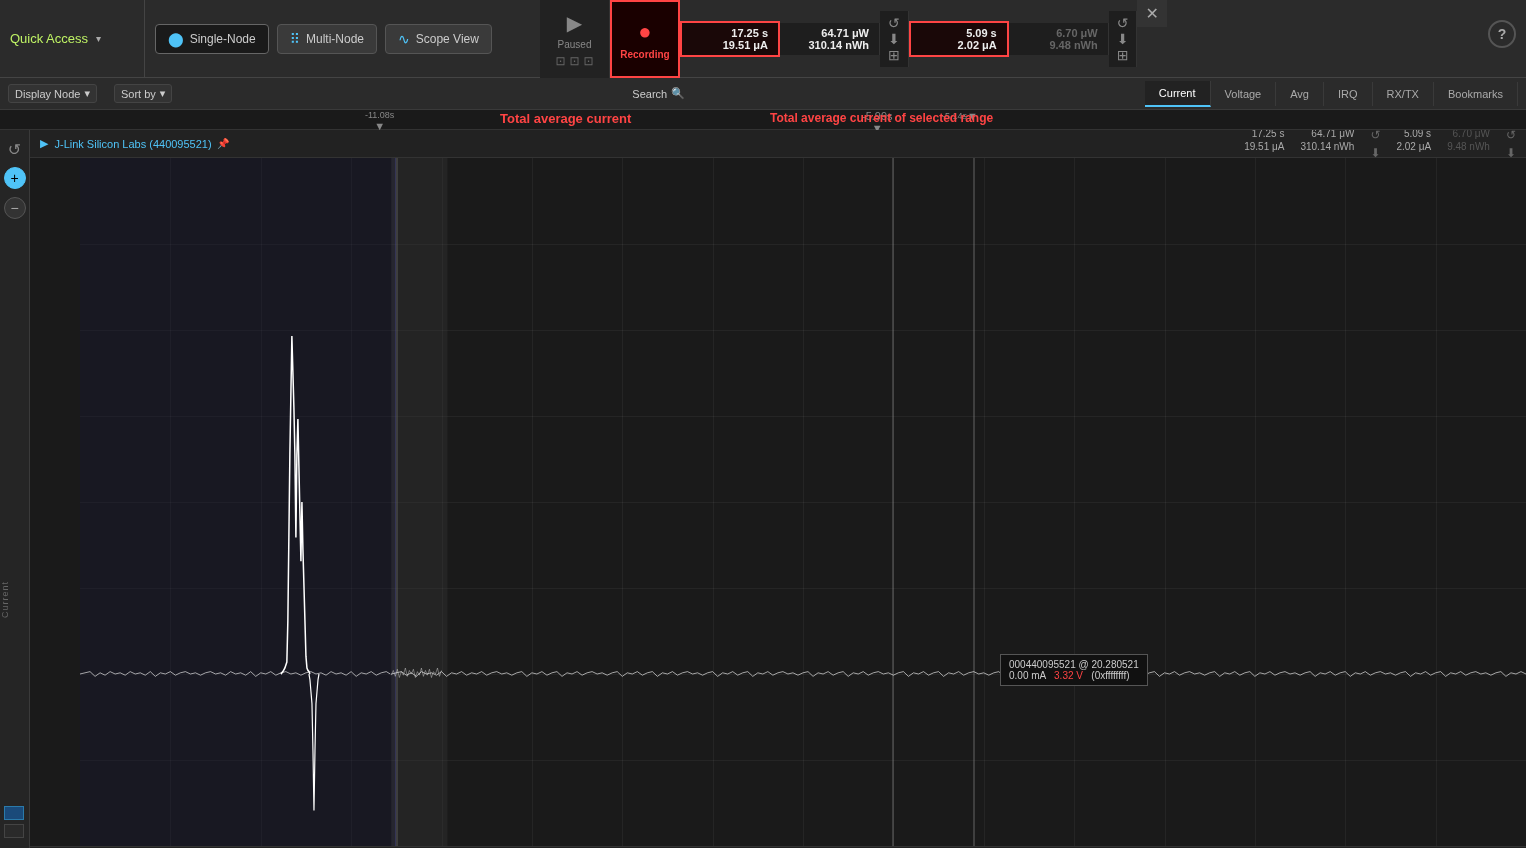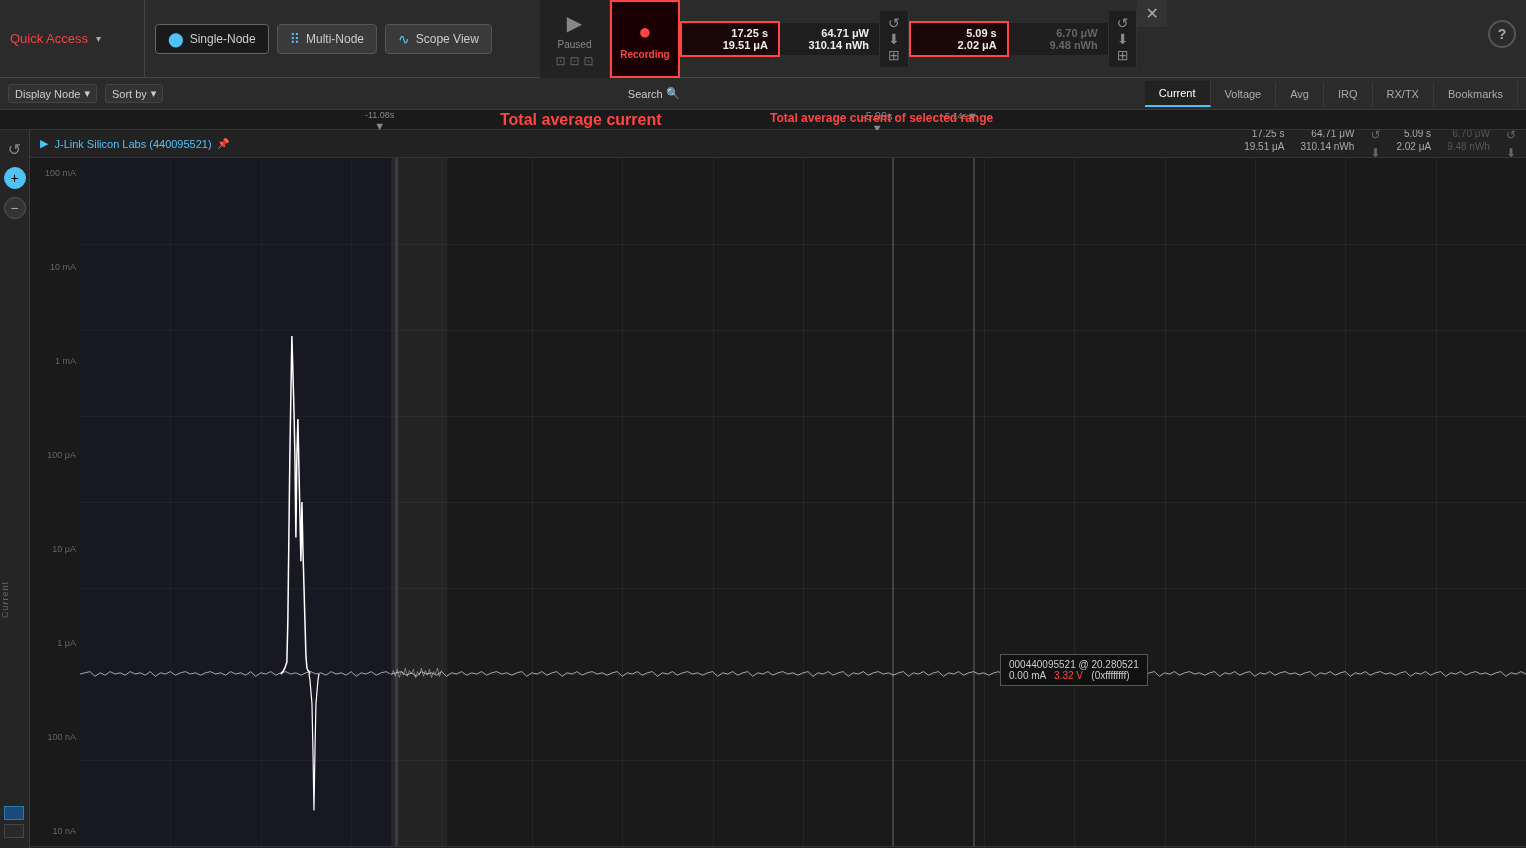--- a/index.html
+++ b/index.html
@@ -27,21 +27,21 @@
     .quick-access {
       display: flex;
       align-items: center;
       padding: 0 10px;
       height: 100%;
       border-right: 1px solid #444;
       min-width: 145px;
     }
 
     .quick-access-label {
-      color: #ef4444;
+      color: #bef264;
       font-size: 13px;
       margin-right: 8px;
     }
 
     .chevron-icon {
       color: #aaa;
       font-size: 10px;
     }
 
     .view-buttons {
@@ -192,21 +192,21 @@
     }
 
     
     .second-toolbar {
       display: flex;
       align-items: center;
       height: 32px;
       background: #2b2b2b;
       border-bottom: 1px solid #3a3a3a;
       padding: 0 8px;
-      gap: 8px;
+      gap: 17px;
     }
 
     .toolbar-dropdown {
       display: flex;
       align-items: center;
       gap: 4px;
       cursor: pointer;
       padding: 2px 6px;
       border: 1px solid #444;
       border-radius: 3px;
@@ -606,21 +606,21 @@
   </div>
   <div style="position:absolute; left:862px; top:0; display:flex; flex-direction:column; align-items:center;">
     <span style="color:#888;font-size:11px;">-5.99s</span>
     <span style="color:#888;font-size:11px;">▼</span>
   </div>
   <div style="position:absolute; left:942px; top:0; display:flex; flex-direction:row; align-items:center;">
     <span style="color:#888;font-size:9px;">-5.14s</span>
     <span style="color:#888;font-size:11px;">▼</span>
   </div>
 
-  <div class="total-avg-label" style="left:500px; font-size:16px; color:#f44; top:1px;">Total average current</div>
+  <div class="total-avg-label" style="left:500px; font-size:13px; color:#f44; top:1px;">Total average current</div>
   <div class="total-avg-label" style="left:770px; font-size:12px; color:#f44; top:1px;">Total average current of selected range</div>
 </div>
 
 <div class="main-area">
 
   <div class="left-sidebar">
     <span class="zoom-reset-btn">↺</span>
     <div class="zoom-btn active">+</div>
     <div class="zoom-btn">−</div>
     <div class="current-label">Current</div>
@@ -662,30 +662,20 @@
         </div>
         <div class="stat-icons">
           <span style="color:#666;font-size:12px;cursor:pointer;">↺</span>
           <span style="color:#666;font-size:12px;cursor:pointer;">⬇</span>
         </div>
       </div>
     </div>
 
     <div class="chart-body">
 
-      <div class="y-axis">
-        <span class="y-label">100 mA</span>
-        <span class="y-label">10 mA</span>
-        <span class="y-label">1 mA</span>
-        <span class="y-label">100 μA</span>
-        <span class="y-label">10 μA</span>
-        <span class="y-label">1 μA</span>
-        <span class="y-label">100 nA</span>
-        <span class="y-label">10 nA</span>
-      </div>
 
       <div class="chart-grid">
 
         <div class="grid-h-line" style="top:12.5%"></div>
         <div class="grid-h-line" style="top:25%"></div>
         <div class="grid-h-line" style="top:37.5%"></div>
         <div class="grid-h-line" style="top:50%"></div>
         <div class="grid-h-line" style="top:62.5%"></div>
         <div class="grid-h-line" style="top:75%"></div>
         <div class="grid-h-line" style="top:87.5%"></div>

